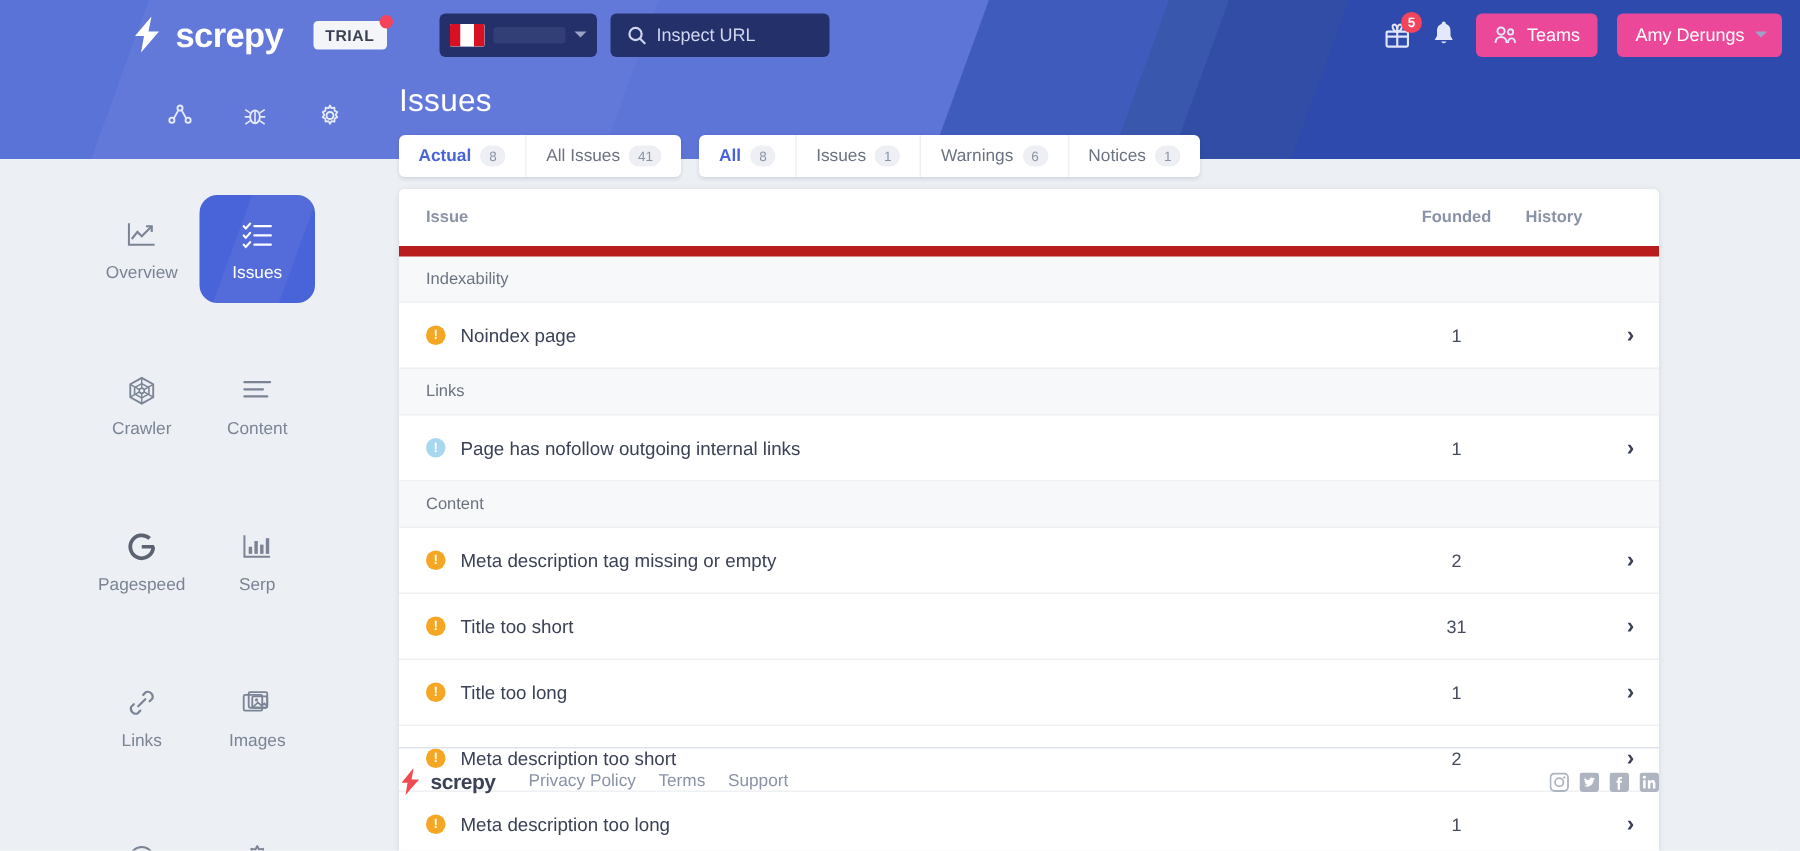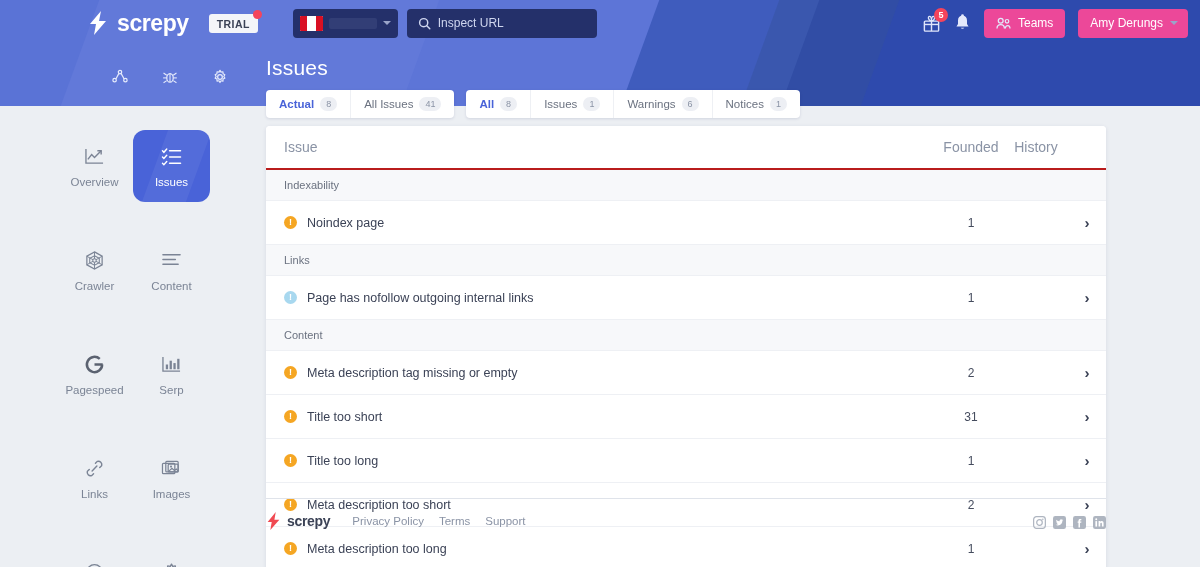--- a/index.html
+++ b/index.html
@@ -82,21 +82,21 @@
   .flag .r { width: 7px; background: #d91023; }
   .flag .w { width: 9px; background: #fff; }
   .site-name-redacted {
     flex: 1; height: 11px; margin: 0 6px;
     background: #323e76; border-radius: 2px;
   }
   .caret { width: 0; height: 0; border-left: 4px solid transparent;
            border-right: 4px solid transparent; border-top: 4px solid #9aa4c9; }
 
   .inspect {
-    margin-left: 9px; width: 190px; height: 29px;
+    margin-left: 9px; width: 146px; height: 29px;
     background: #24306a; border-radius: 4px;
     display: flex; align-items: center; gap: 7px; padding: 0 11px;
   }
   .inspect .lbl { color: #cfd6ef; font-size: 12px; }
 
   .topbar-right {
     margin-left: auto; margin-right: 12px;
     display: flex; align-items: center; gap: 13px;
   }
   .icon-btn { position: relative; display: flex; align-items: center; }
@@ -171,23 +171,23 @@
   .main {
     position: absolute; top: 126px; left: 266px; width: 840px;
   }
   .card {
     background: #fff; border-radius: 4px;
     box-shadow: 0 1px 4px rgba(30,40,90,.10);
     overflow: hidden;
   }
   table { width: 100%; border-collapse: collapse; }
   th {
-    font-size: 14px; font-weight: normal; color: #8a93a5;
+    font-size: 11px; font-weight: bold; color: #8a93a5;
     text-align: left; padding: 13px 0 13px 18px;
-    border-bottom: 2px solid #b91c1c; background: #fff;
+    border-bottom: 7px solid #b91c1c; background: #fff;
   }
   th.num, td.num { text-align: center; padding-left: 0; padding-right: 0; margin-top: 28px; }
   col.c-issue { width: 672px; }
   col.c-founded { width: 66px; }
   col.c-history { width: 64px; }
   col.c-arrow { width: 38px; }
 
   tr.group-row td {
     background: #f7f8fa; color: #6b7280; font-size: 11px;
     padding: 9px 0 9px 18px; border-bottom: 1px solid #eef0f4;

